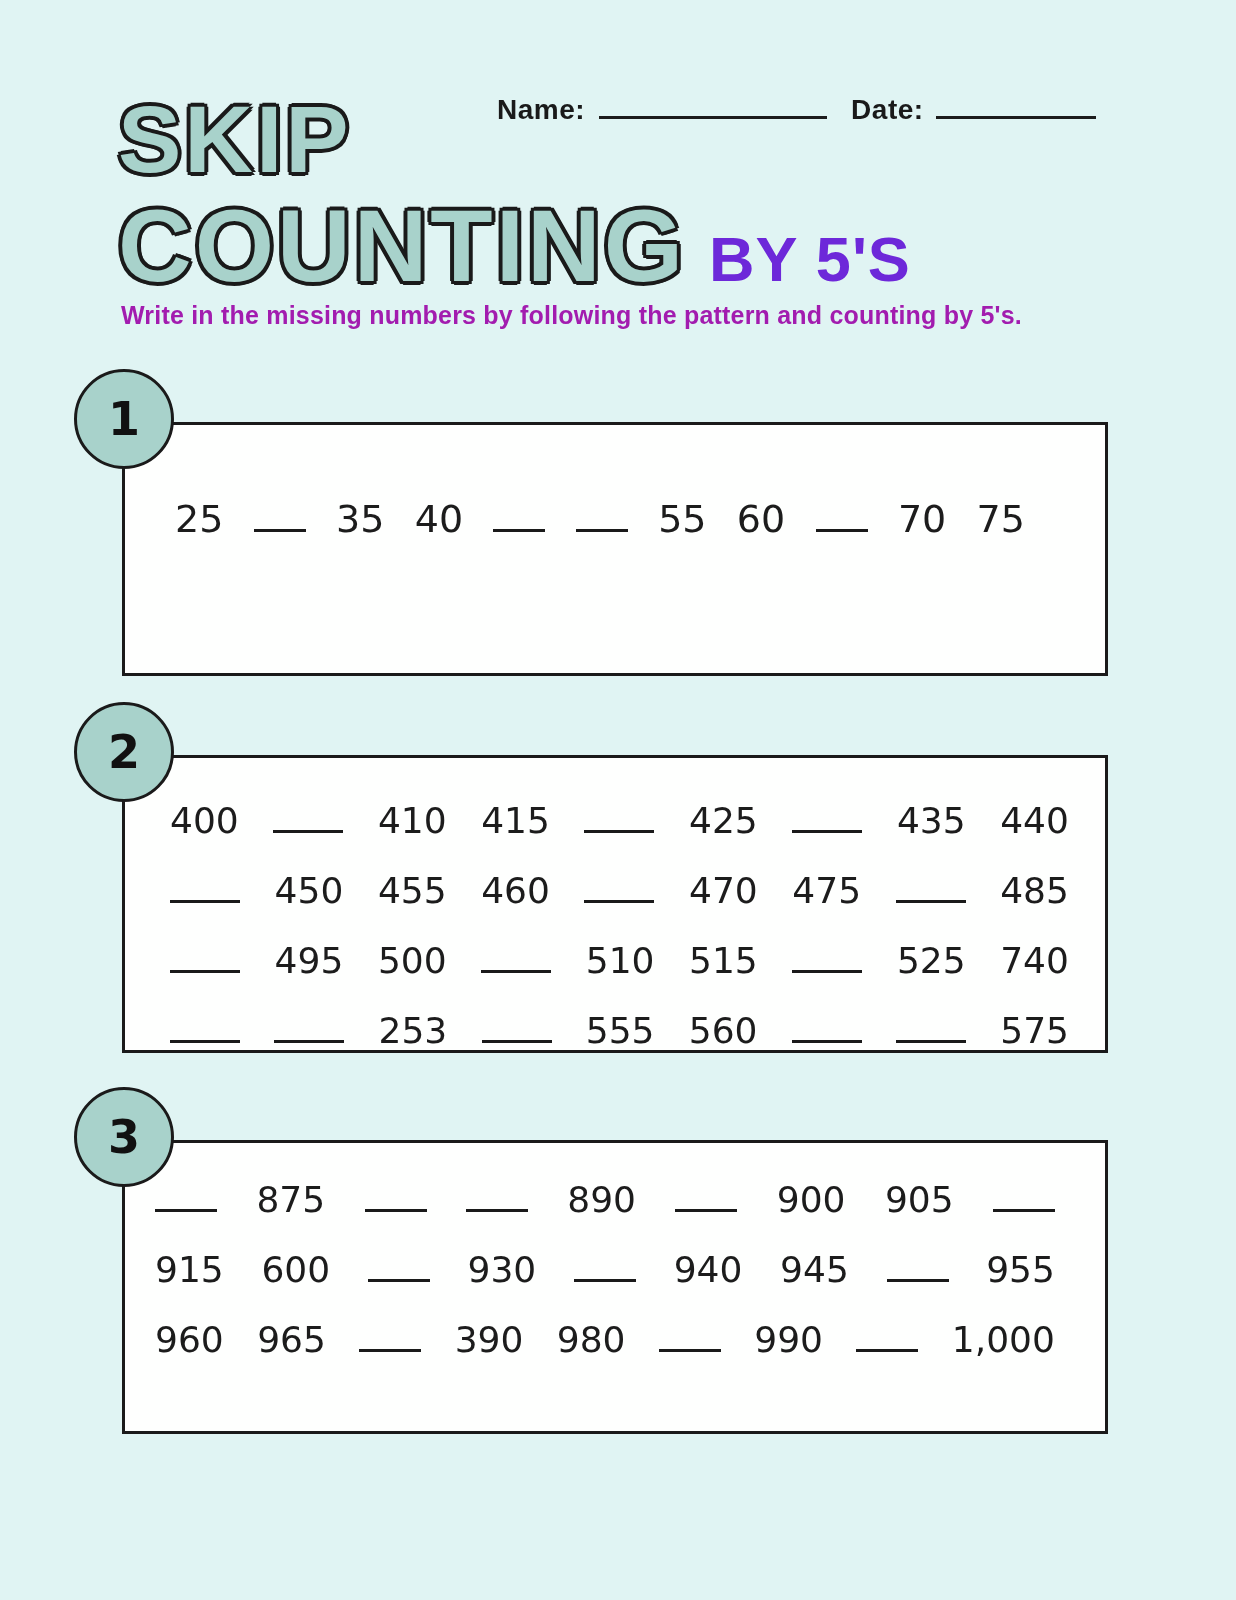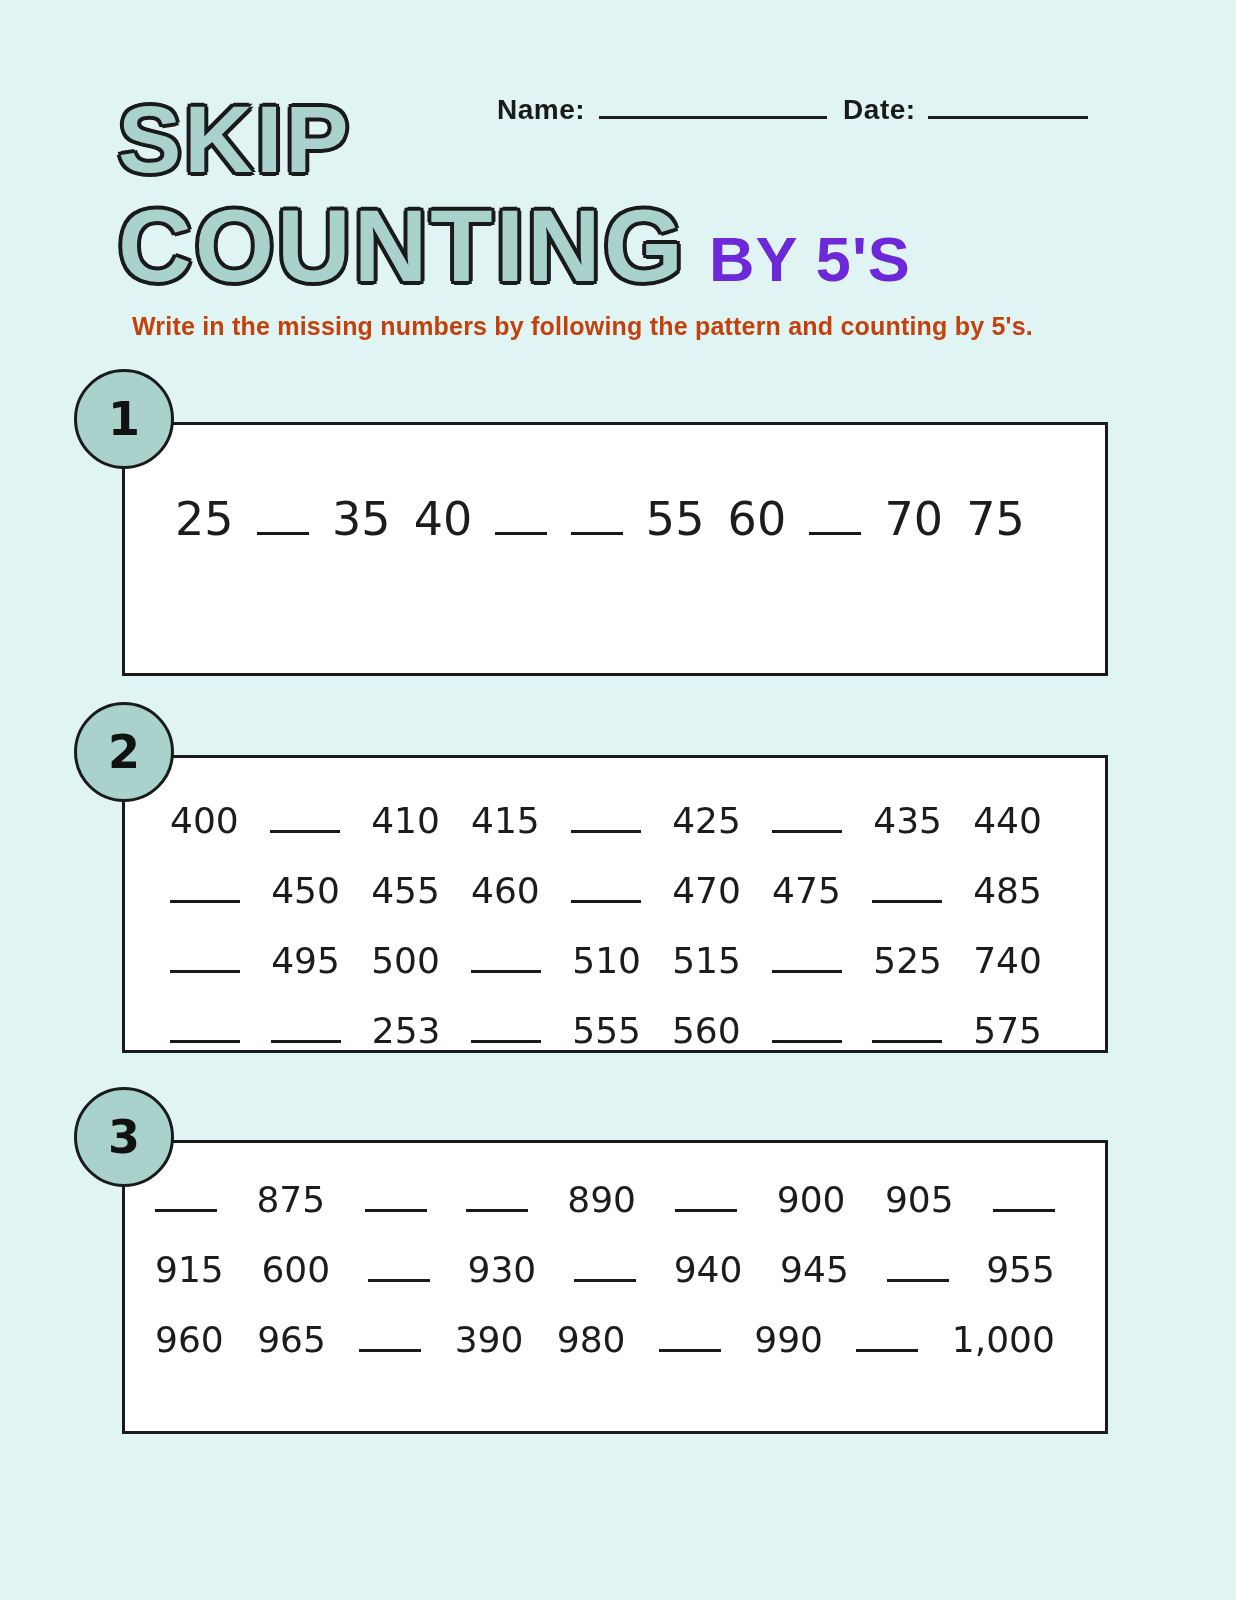--- a/index.html
+++ b/index.html
@@ -25,21 +25,21 @@
     position:absolute;left:497px;top:94px;
     display:flex;align-items:baseline;
     font-weight:700;font-size:28px;letter-spacing:.5px;
     white-space:nowrap;
   }
   .write-line{
     display:inline-block;height:4px;
     border-bottom:3px solid #1c1c1c;
   }
   .name-line{width:228px;margin-left:14px;}
-  .date-label{margin-left:16px;}
+  .date-label{margin-left:24px;}
   .date-line{width:160px;margin-left:12px;}
 
   
   .title{
     position:absolute;left:118px;top:92px;margin:0;
     font-weight:700;color:var(--accent);
     line-height:1;white-space:nowrap;
   }
   .outlined{
     letter-spacing:3px;
@@ -50,22 +50,22 @@
   .t1{font-size:95px;display:block;}
   .title-row{display:block;margin-top:8px;}
   .t2{font-size:102px;}
   .title-suffix{
     font-size:63px;color:#6d28d9;margin-left:23px;
     letter-spacing:1px;
   }
 
   
   .instruction{
-    position:absolute;left:120px;top:300px;margin:12px;
-    font-size:25px;font-weight:700;letter-spacing:.2px;color:#c2410c;
+    position:absolute;left:120px;top:300px;margin:1px;
+    font-size:25px;font-weight:700;letter-spacing:.2px;color:#a21caf;
   }
 
   
   .box{
     position:absolute;left:122px;width:986px;
     background:var(--paper);
     border:3.5px solid #1a1a1a;
   }
   .s1{top:422px;height:254px;}
   .s2{top:755px;height:298px;}
@@ -77,29 +77,29 @@
     background:var(--accent);
     border:3.5px solid #1a1a1a;
     display:flex;align-items:center;justify-content:center;
     font-family:"DejaVu Sans",sans-serif;
     font-weight:700;font-size:46px;color:#111;
     z-index:2;
   }
 
   .rows{display:flex;flex-direction:column;}
   .s1 .rows{padding:74px 80px 0 50px;gap:28px;}
-  .s2 .rows{padding:44px 63px 0 45px;gap:32px;}
+  .s2 .rows{padding:44px 36px 0 45px;gap:32px;}
   .s3 .rows{padding:38px 50px 0 30px;gap:32px;}
 
   .row{
     display:flex;justify-content:space-between;align-items:baseline;
     font-family:"DejaVu Sans",sans-serif;
     color:#1c1c1c;line-height:40px;
   }
-  .s1 .row{font-size:46px;line-height:40px;}
+  .s1 .row{font-size:38px;line-height:40px;}
   .s2 .row,.s3 .row{font-size:36px;line-height:38px;}
 
   .blank{
     display:inline-block;
     border-bottom:3px solid #1a1a1a;
   }
   .s1 .blank{width:52px;}
   .s2 .blank{width:70px;}
   .s3 .blank{width:62px;}
 </style>

